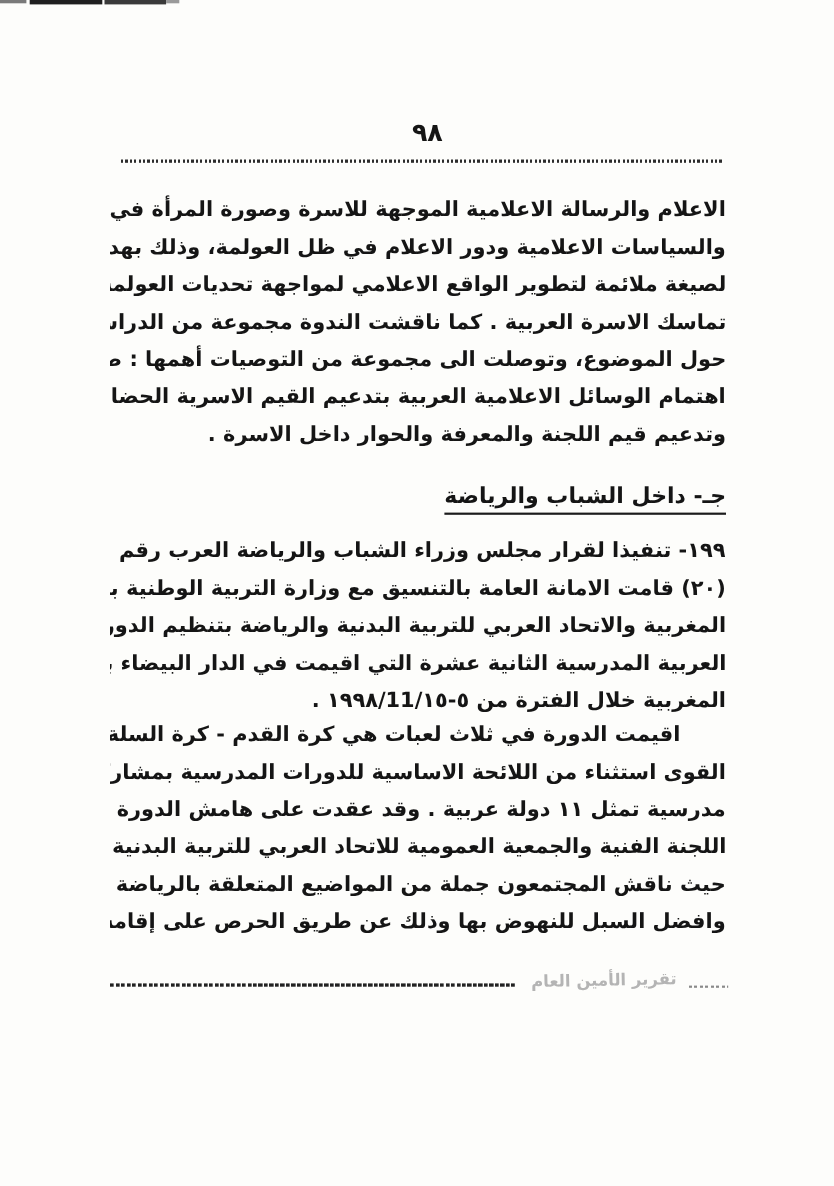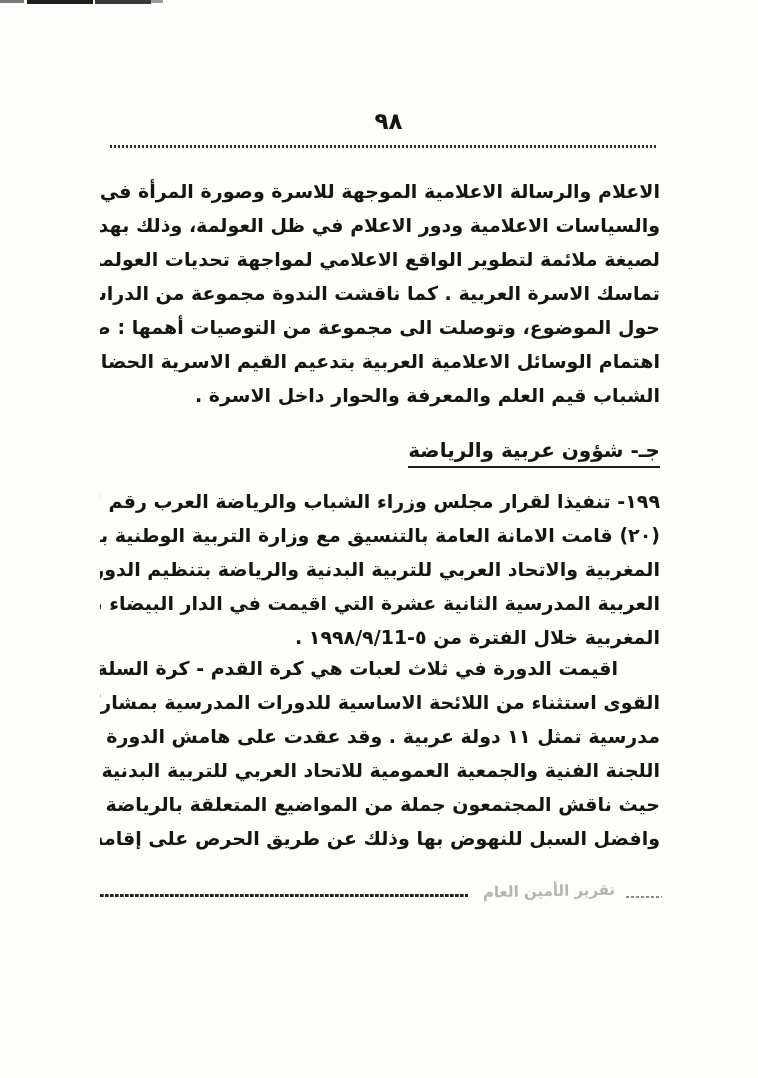--- a/index.html
+++ b/index.html
@@ -104,33 +104,33 @@
 
   <div class="head-rule"></div>
 
   <div class="para" style="top:174px;">
     <div class="line">الاعلام والرسالة الاعلامية الموجهة للاسرة وصورة المرأة في الاعلام</div>
     <div class="line">والسياسات الاعلامية ودور الاعلام في ظل العولمة، وذلك بهدف التوصل</div>
     <div class="line">لصيغة ملائمة لتطوير الواقع الاعلامي لمواجهة تحديات العولمة ولدعم</div>
     <div class="line">تماسك الاسرة العربية . كما ناقشت الندوة مجموعة من الدراسات والابحاث</div>
     <div class="line">حول الموضوع، وتوصلت الى مجموعة من التوصيات أهمها : ضرورة</div>
     <div class="line">اهتمام الوسائل الاعلامية العربية بتدعيم القيم الاسرية الحضارية العربية</div>
-    <div class="line no-j">الشباب قيم العلم والمعرفة والحوار داخل الاسرة .</div>
+    <div class="line no-j">وتدعيم قيم اللجنة والمعرفة والحوار داخل الاسرة .</div>
   </div>
 
   <div class="heading-wrap">
-    <span class="heading">جـ- شؤون عربية والرياضة</span>
+    <span class="heading">جـ- داخل الشباب والرياضة</span>
   </div>
 
   <div class="para" style="top:484px;">
     <div class="line">١٩٩- تنفيذا لقرار  مجلس وزراء الشباب والرياضة العرب رقم "٧" في دورته</div>
     <div class="line">(٢٠)  قامت الامانة العامة بالتنسيق مع وزارة التربية الوطنية بالمملكة</div>
     <div class="line">المغربية والاتحاد العربي للتربية البدنية  والرياضة بتنظيم الدورة الرياضية</div>
     <div class="line">العربية المدرسية الثانية عشرة التي اقيمت في الدار البيضاء بالمملكة</div>
-    <div class="line no-j">المغربية خلال الفترة من ٥-١٩٩٨/٩/11 .</div>
+    <div class="line no-j">المغربية خلال الفترة من ٥-١٩٩٨/11/١٥ .</div>
   </div>
 
   <div class="para" style="top:651px;">
     <div class="line indent1">اقيمت الدورة  في ثلاث لعبات هي كرة القدم - كرة السلة - العاب</div>
     <div class="line">القوى استثناء من اللائحة الاساسية للدورات المدرسية بمشاركة فرق رياضية</div>
     <div class="line">مدرسية تمثل ١١ دولة عربية . وقد  عقدت على هامش الدورة اجتماعات</div>
     <div class="line">اللجنة الفنية والجمعية العمومية للاتحاد  العربي للتربية البدنية والرياضية</div>
     <div class="line">حيث ناقش المجتمعون جملة من المواضيع المتعلقة بالرياضة المدرسية</div>
     <div class="line">وافضل السبل للنهوض بها وذلك عن طريق الحرص على إقامة</div>
   </div>

